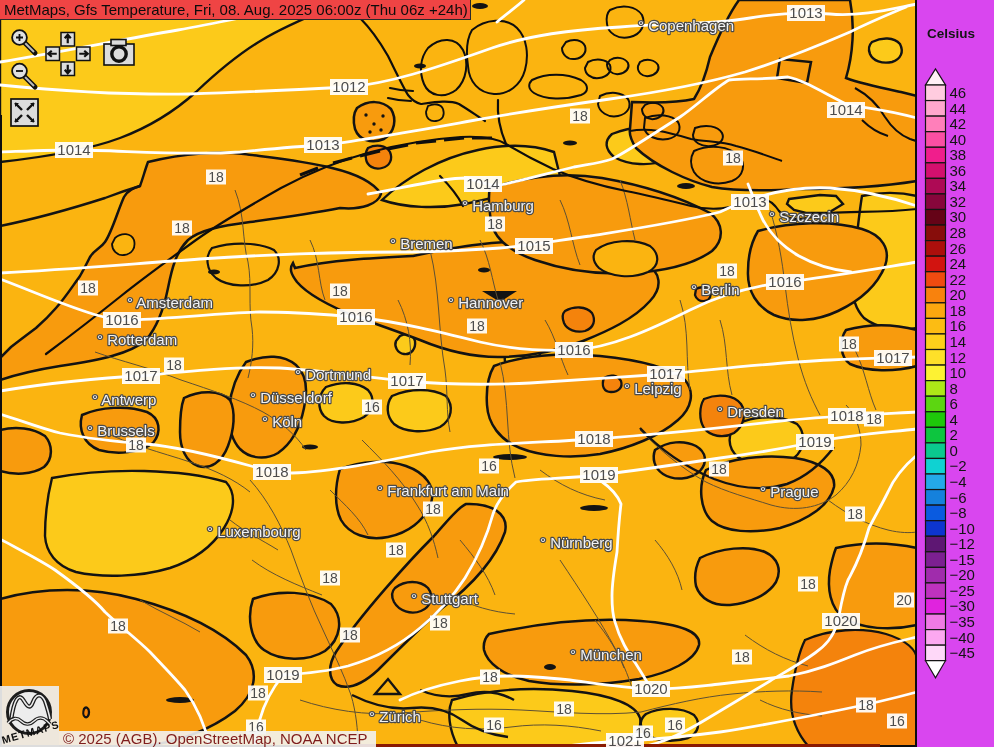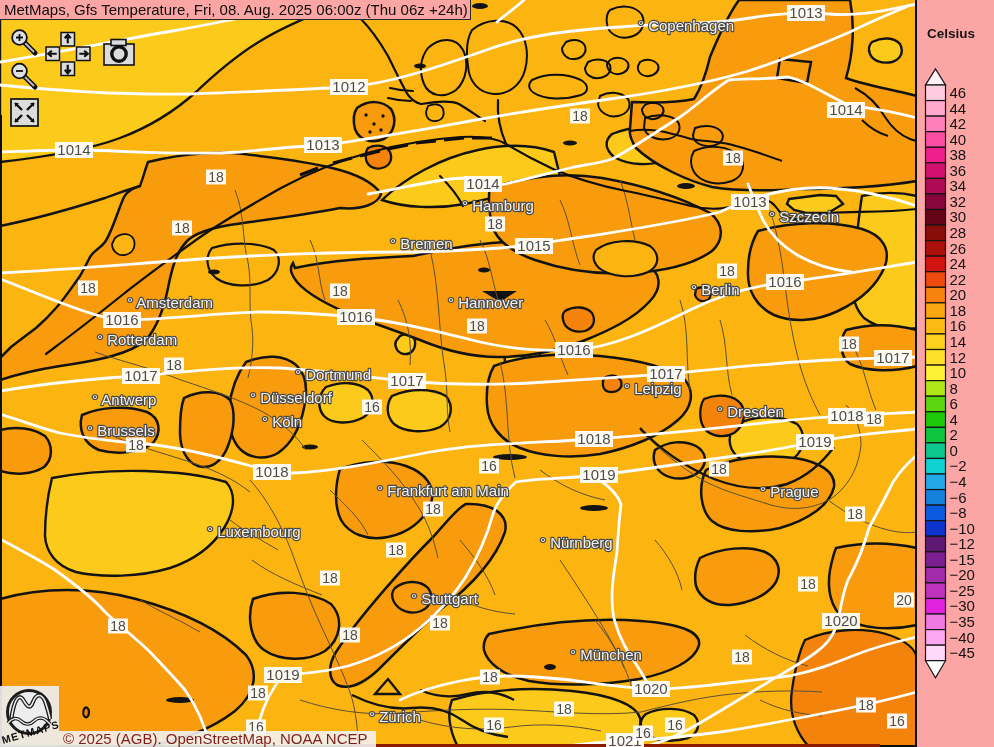--- a/index.html
+++ b/index.html
@@ -1,17 +1,17 @@
 <!DOCTYPE html>
 <html><head><meta charset="utf-8"><style>
 html,body{margin:0;padding:0}
 #stage{position:relative;width:994px;height:747px;overflow:hidden;font-family:"Liberation Sans",sans-serif;background:#c8b6a2}
-#title{position:absolute;left:0;top:0;width:466px;height:19px;background:#fca5a5;border-bottom:1px solid #2a2a2a;border-right:1px solid #2a2a2a;font-size:15px;color:#0c0c0c;line-height:19px;padding-left:4px;white-space:nowrap;z-index:30}
+#title{position:absolute;left:0;top:0;width:466px;height:19px;background:#ef4444;border-bottom:1px solid #2a2a2a;border-right:1px solid #2a2a2a;font-size:15px;color:#0c0c0c;line-height:19px;padding-left:4px;white-space:nowrap;z-index:30}
 #copy{position:absolute;left:59px;top:731px;width:313px;height:16px;background:rgba(242,242,242,.9);font-size:15px;color:#7f1d1d;line-height:16px;padding-left:4px;white-space:nowrap;z-index:30}
-#legend{position:absolute;left:917px;top:0;width:77px;height:747px;background:#fca5a5;z-index:20}
+#legend{position:absolute;left:917px;top:0;width:77px;height:747px;background:#d946ef;z-index:20}
 .celsius{position:absolute;left:10px;top:26px;font-size:13.5px;font-weight:bold;color:#141414}
 </style></head><body>
 <div id="stage">
 <svg width="994" height="747" style="position:absolute;left:0;top:0">
 <rect x="0" y="0" width="917" height="747" fill="#fbb410"></rect>
 <path d="M0,0 L348,0 C320,12 288,24 262,40 C235,56 215,74 196,92 C176,110 152,126 120,138 C88,150 45,157 0,162 Z" fill="#fcca1a" stroke="#131313" stroke-width="2.4"></path>
 <path d="M382,200 C405,178 440,158 478,150 C510,143 534,145 554,152 L560,176 C530,188 495,198 465,204 C437,209 405,208 382,200 Z" fill="#fcca1a" stroke="#131313" stroke-width="2.4"></path>
 <path d="M612,134 C632,126 654,125 671,133 C681,141 682,152 670,159 C650,167 628,165 614,157 C605,149 604,141 612,134 Z" fill="#fcca1a" stroke="#131313" stroke-width="2.4"></path>
 <path d="M789,199 L820,195 L836,196 L843,204 L828,213 L806,213 L794,210 L787,204 Z" fill="#fcca1a" stroke="#131313" stroke-width="2.4"></path>
 <path d="M862,196 C880,192 900,192 917,196 L917,328 C897,332 877,328 864,318 C853,306 850,290 853,270 C856,248 858,220 862,196 Z" fill="#fcca1a" stroke="#131313" stroke-width="2.4"></path>

